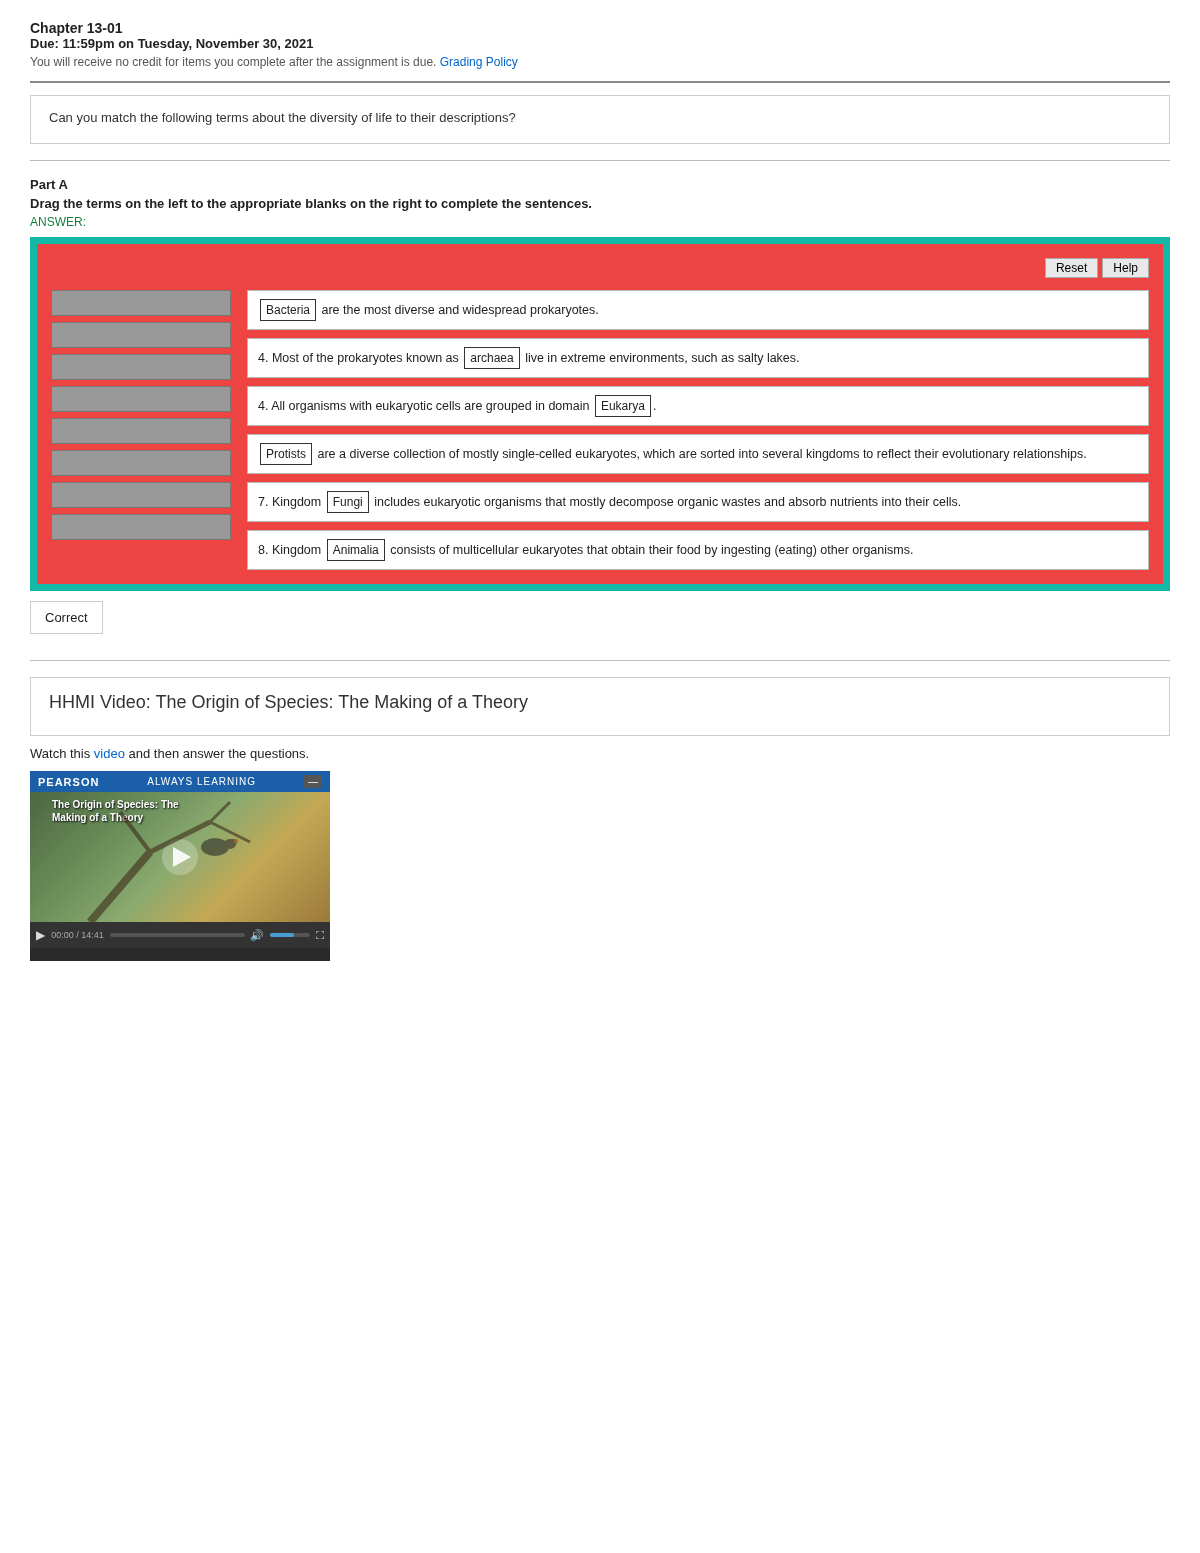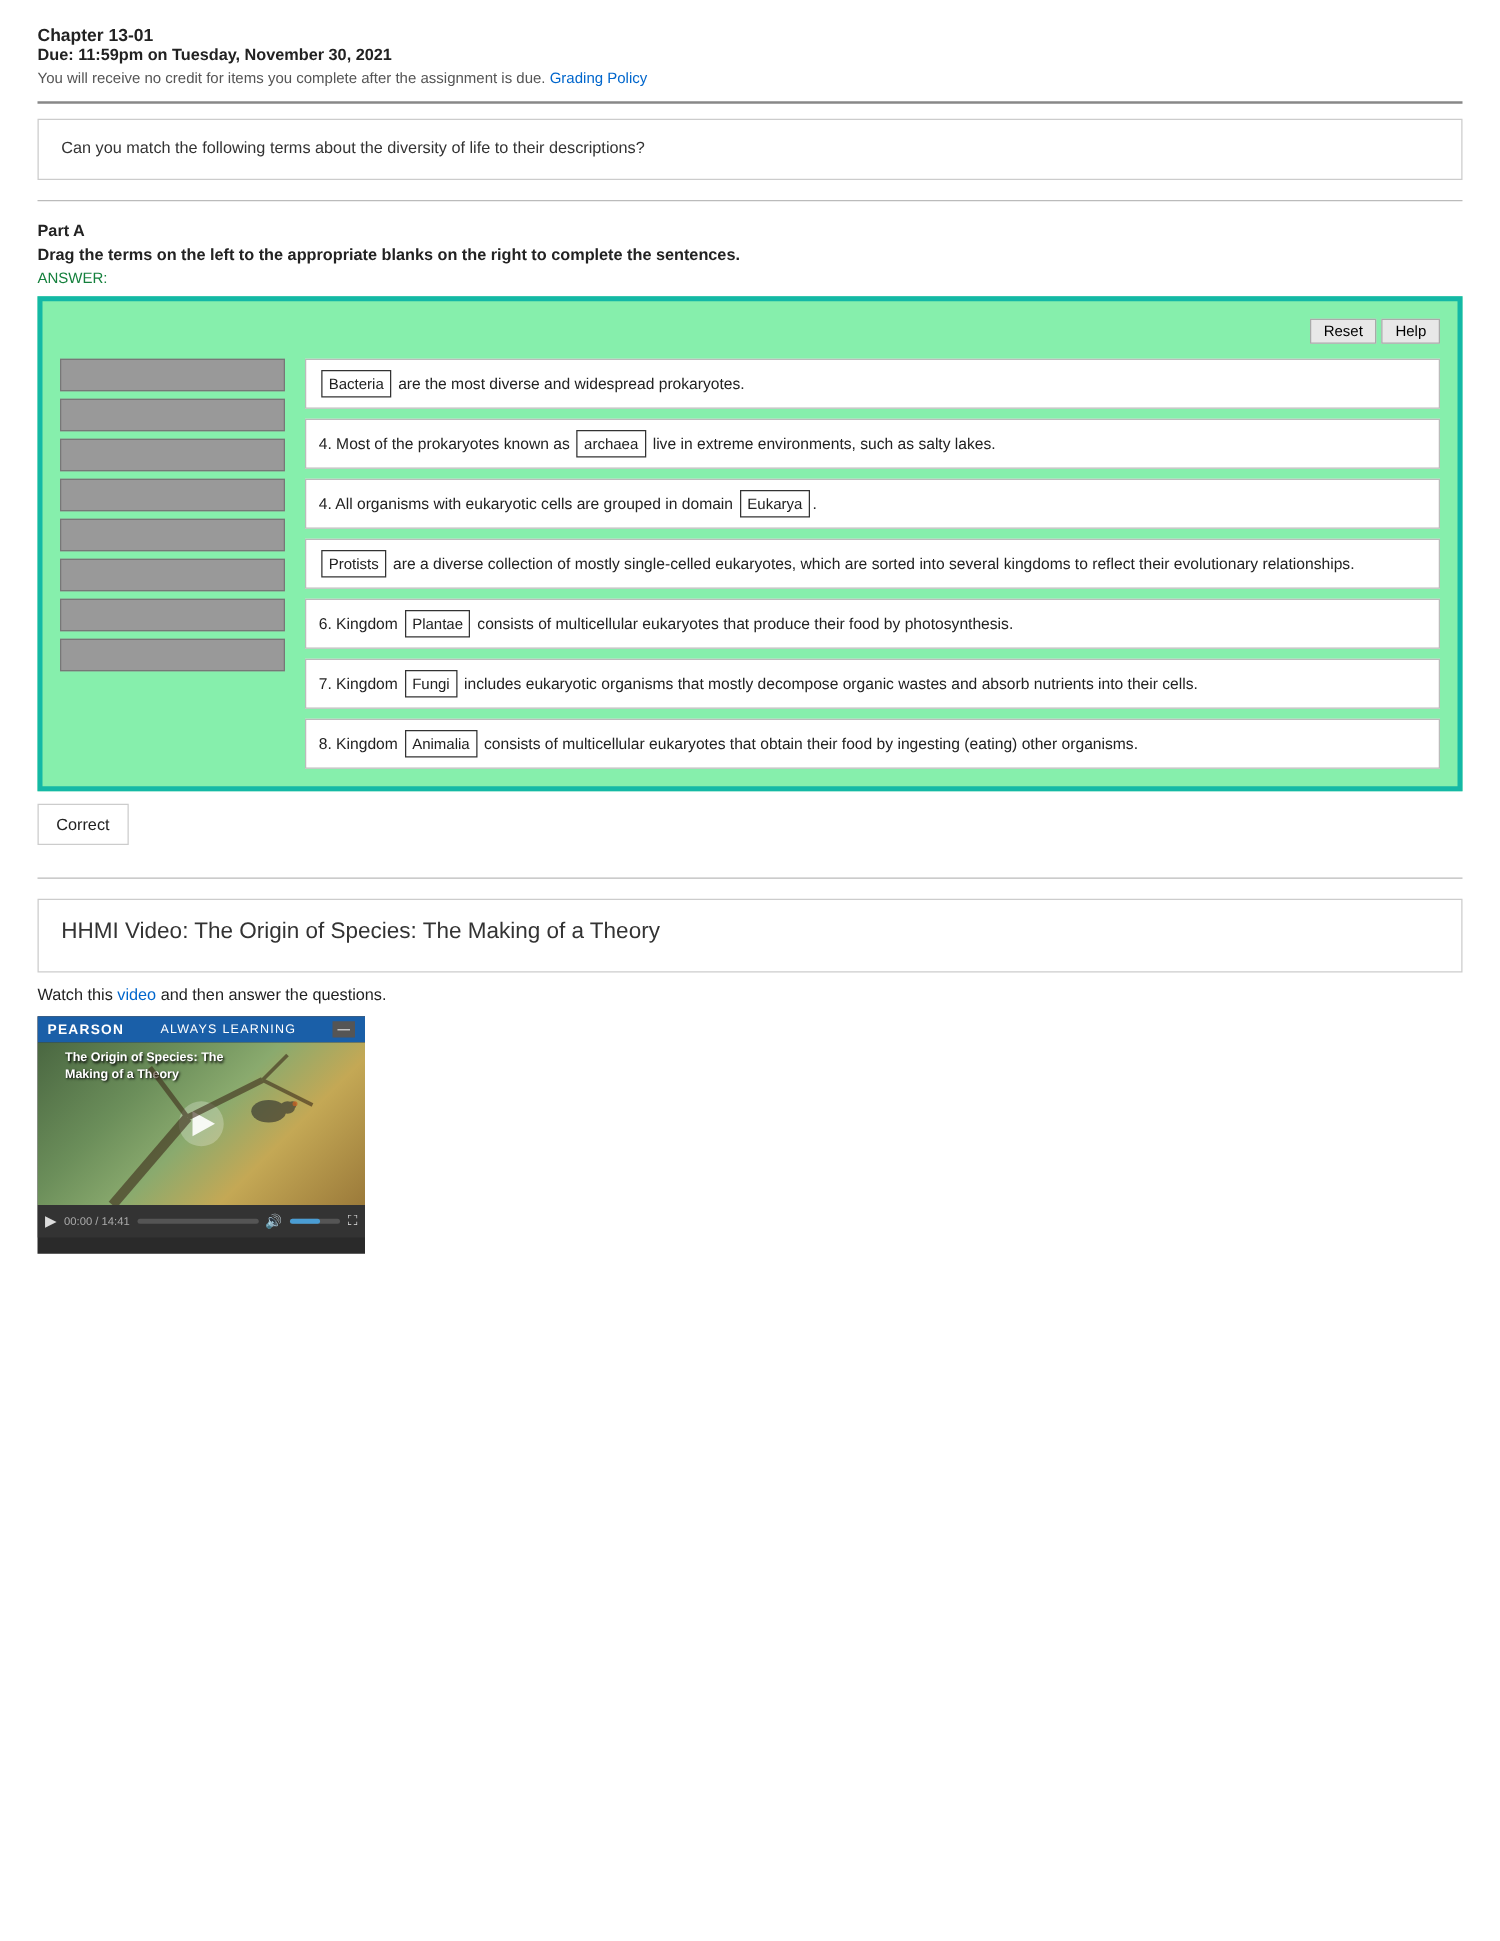--- a/index.html
+++ b/index.html
@@ -62,23 +62,23 @@
       margin-bottom: 4px;
     }
 
     .answer-label {
       font-size: 12px;
       color: #15803d;
       margin-bottom: 8px;
     }
 
     .drag-drop-area {
-      border: 4px solid #14b8a6;
+      border: 7px solid #14b8a6;
       padding: 14px;
-      background: #86efac;
+      background: #ef4444;
       margin-bottom: 10px;
     }
 
     .dd-top-buttons {
       display: flex;
       justify-content: flex-end;
       gap: 4px;
       margin-bottom: 12px;
     }
 
@@ -152,21 +152,21 @@
     }
 
     .video-desc {
       font-size: 13px;
       margin-bottom: 10px;
     }
 
     .video-link { color: #0066cc; text-decoration: none; }
 
     .video-player {
-      width: 262px;
+      width: 300px;
       height: 190px;
       background: #2a2a2a;
       position: relative;
       overflow: hidden;
     }
 
     .video-header {
       display: flex;
       justify-content: space-between;
       align-items: center;
@@ -362,23 +362,20 @@
       </div>
 
       <div class="sentence-box">
         <span>4. All organisms with eukaryotic cells are grouped in domain </span><span class="term-badge">Eukarya</span><span>.</span>
       </div>
 
       <div class="sentence-box">
         <span class="term-badge">Protists</span><span> are a diverse collection of mostly single-celled eukaryotes, which are sorted into several kingdoms to reflect their evolutionary relationships.</span>
       </div>
 
-      <div class="sentence-box">
-        <span>6. Kingdom </span><span class="term-badge">Plantae</span><span> consists of multicellular eukaryotes that produce their food by photosynthesis.</span>
-      </div>
 
       <div class="sentence-box">
         <span>7. Kingdom </span><span class="term-badge">Fungi</span><span> includes eukaryotic organisms that mostly decompose organic wastes and absorb nutrients into their cells.</span>
       </div>
 
       <div class="sentence-box">
         <span>8. Kingdom </span><span class="term-badge">Animalia</span><span> consists of multicellular eukaryotes that obtain their food by ingesting (eating) other organisms.</span>
       </div>
 
     </div>

